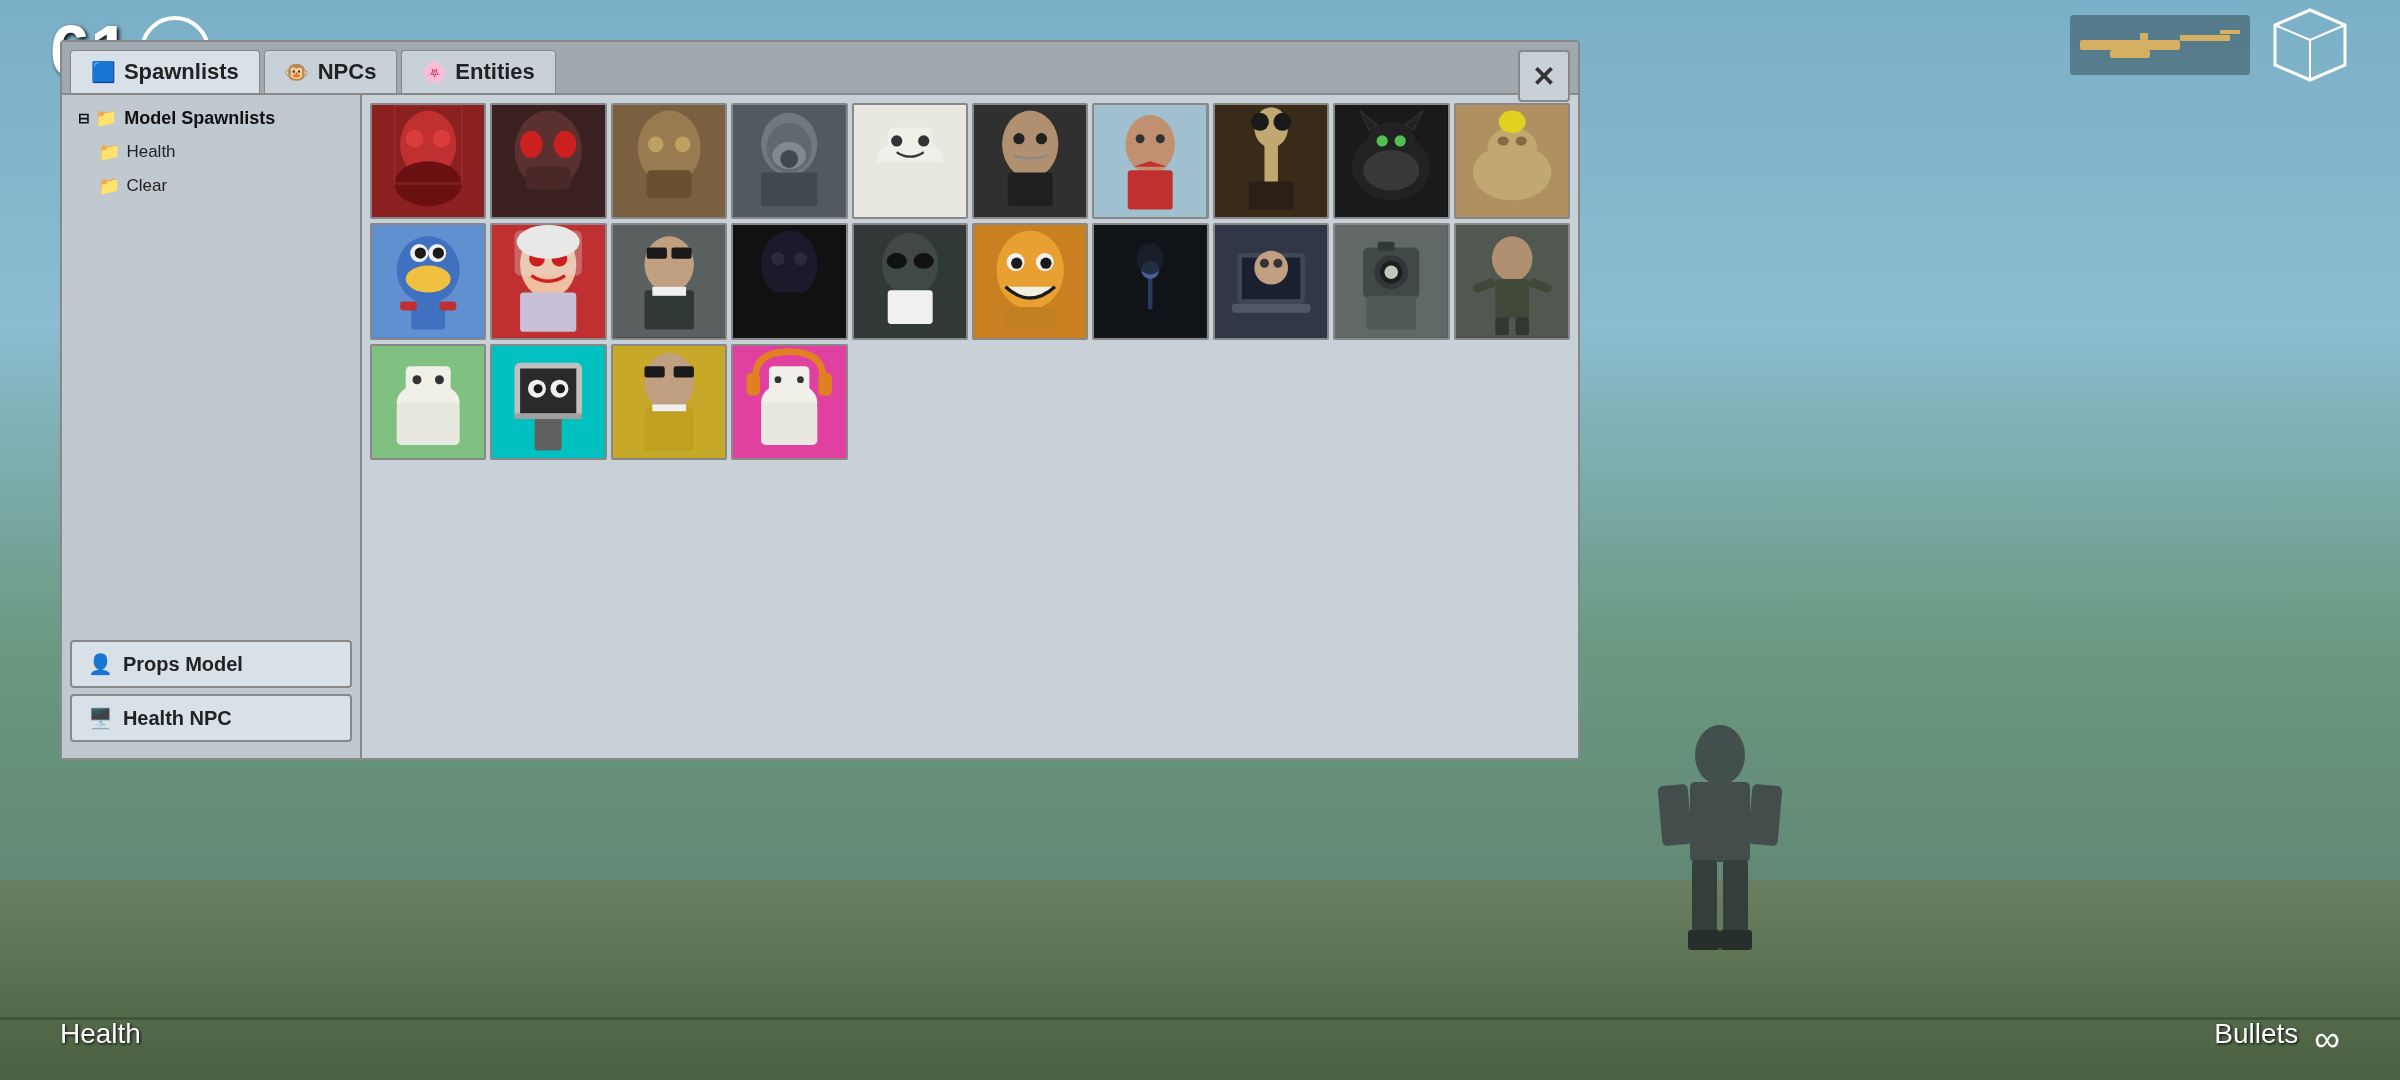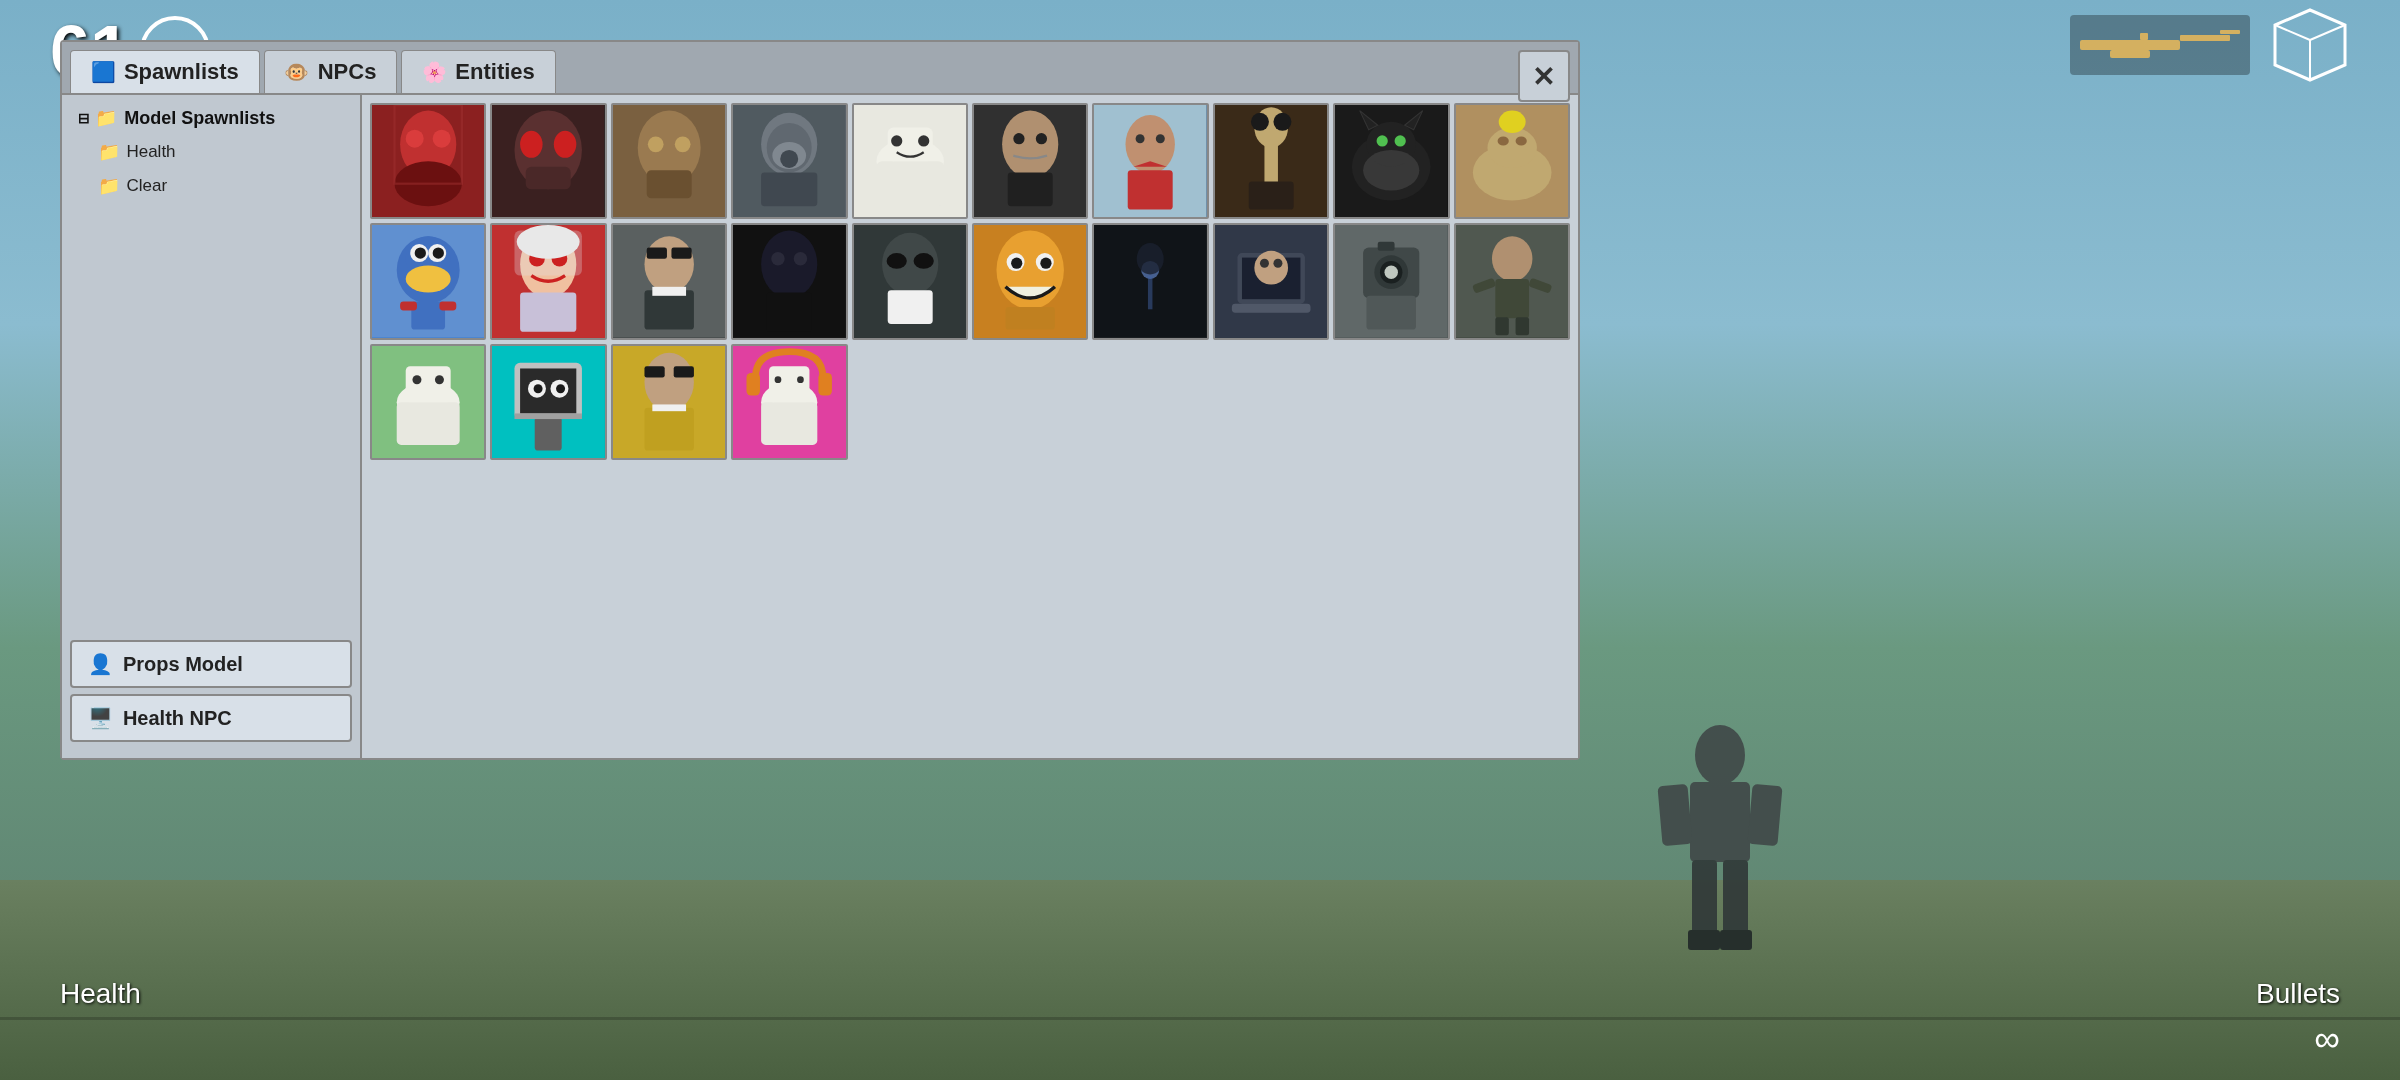--- a/index.html
+++ b/index.html
@@ -302,25 +302,24 @@
       bottom: 60px;
       left: 0;
       right: 0;
       height: 3px;
       background: rgba(0,0,0,0.2);
     }
 
     
     .bullets-indicator {
       display: flex;
-      align-items: flex-end;
-      gap: 8px;
+      align-items: flex-start;
+      gap: 16px;
       color: white;
       font-size: 26px;
-      flex-direction: column;
     }
 
     .infinity-symbol {
       font-size: 36px;
       color: white;
     }
 
     
     .player-figure {
       position: absolute;

